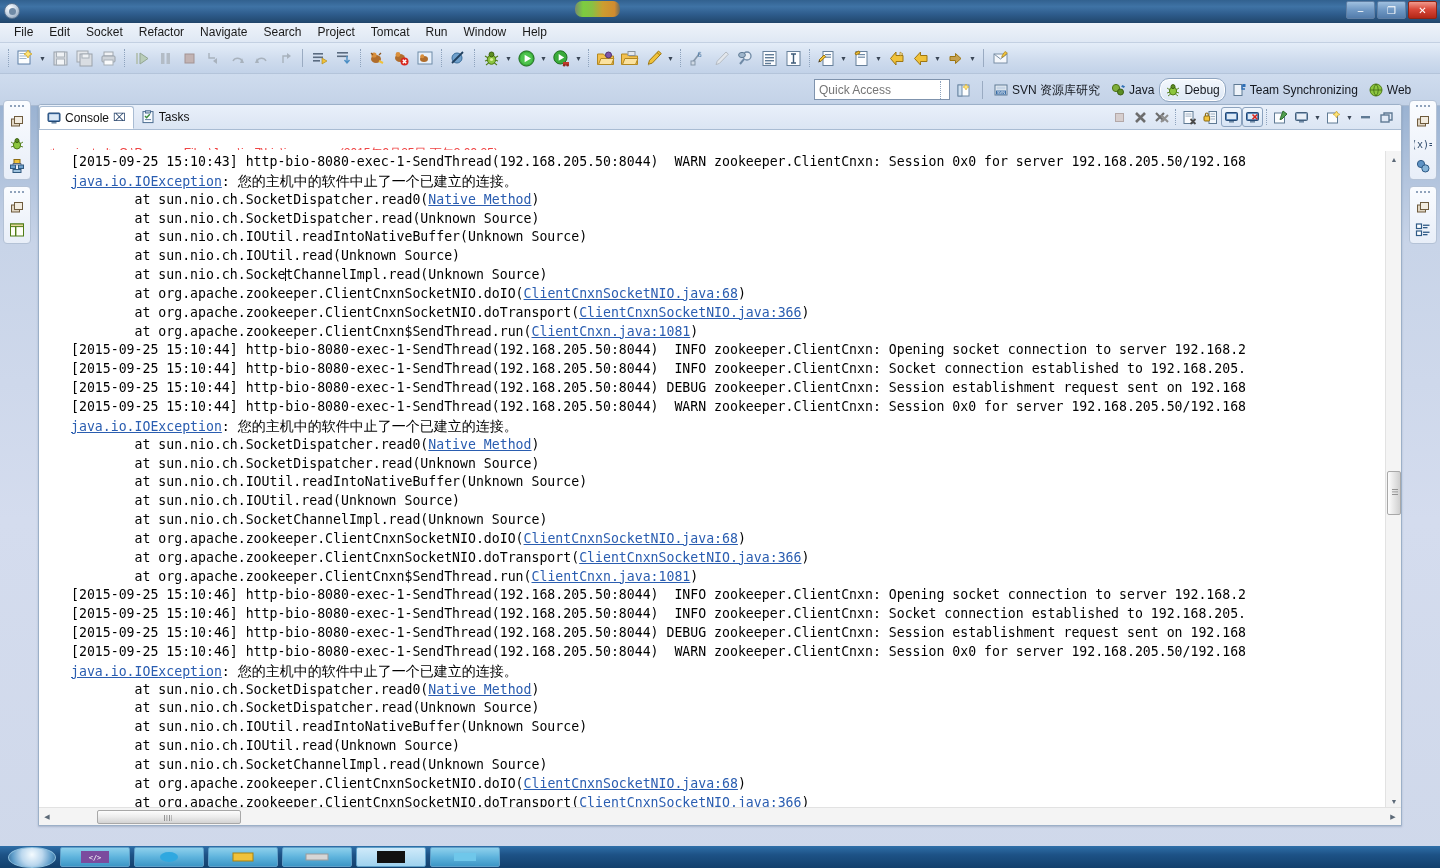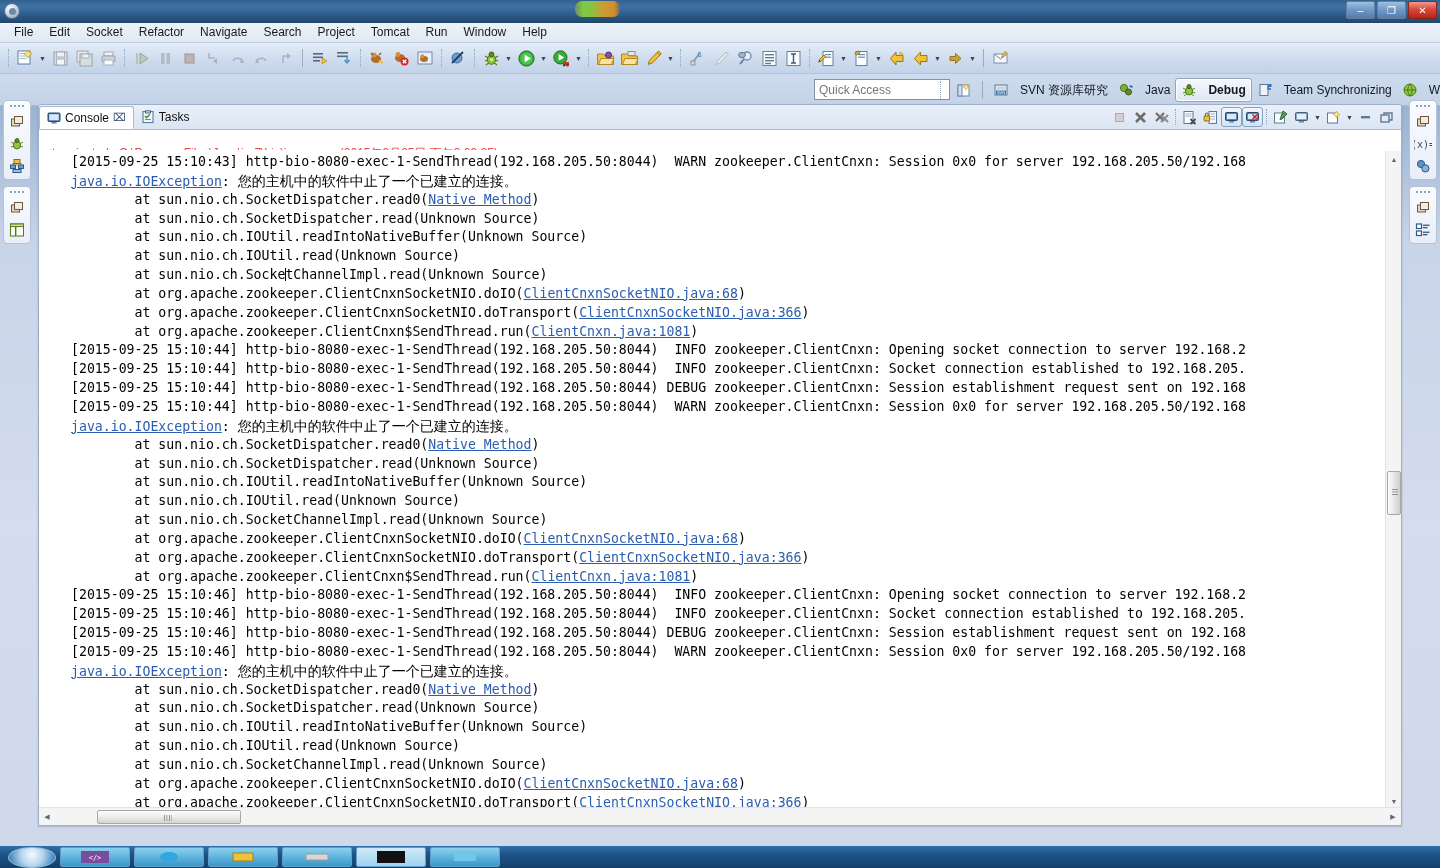--- a/index.html
+++ b/index.html
@@ -108,31 +108,30 @@
     background: #ffffff;
     font-size: 12px;
     color: #7d7d7d;
     padding: 0 4px;
     font-family: "Liberation Sans", sans-serif;
     margin-left: 19px;
   }
   #qa-dots { position:absolute; left:940px; top:7px; height:18px; border-left:1px dotted #8ea3bd; }
   .persp-group { position:absolute; left:950px; top:3px; display:flex; align-items:center; height:26px; }
   .persp-btn {
-    display:flex; align-items:center; gap:11px;
+    display:flex; align-items:center; gap:3px;
     padding: 2px 5px; height: 24px;
     font-size: 12px; color:#14181f;
     white-space: nowrap;
   }
   .persp-btn.active {
     border:1px solid #8fa5c0;
-    border-radius: 3px;
+    border-radius: 10px;
     background: linear-gradient(180deg,#f4f8fd 0%, #dce7f5 100%);
     box-shadow: inset 0 0 0 1px #ffffff;
-    font-weight: bold;
   }
   .persp-sep { width:1px; height:18px; background:#9aabc2; margin:0 5px; }
 
   
   #body-area {
     position:absolute; left:0; top:100px; width:1440px; height:745px;
   }
   .fast-bar {
     position:absolute; top:0; width:34px; height:745px;
   }

